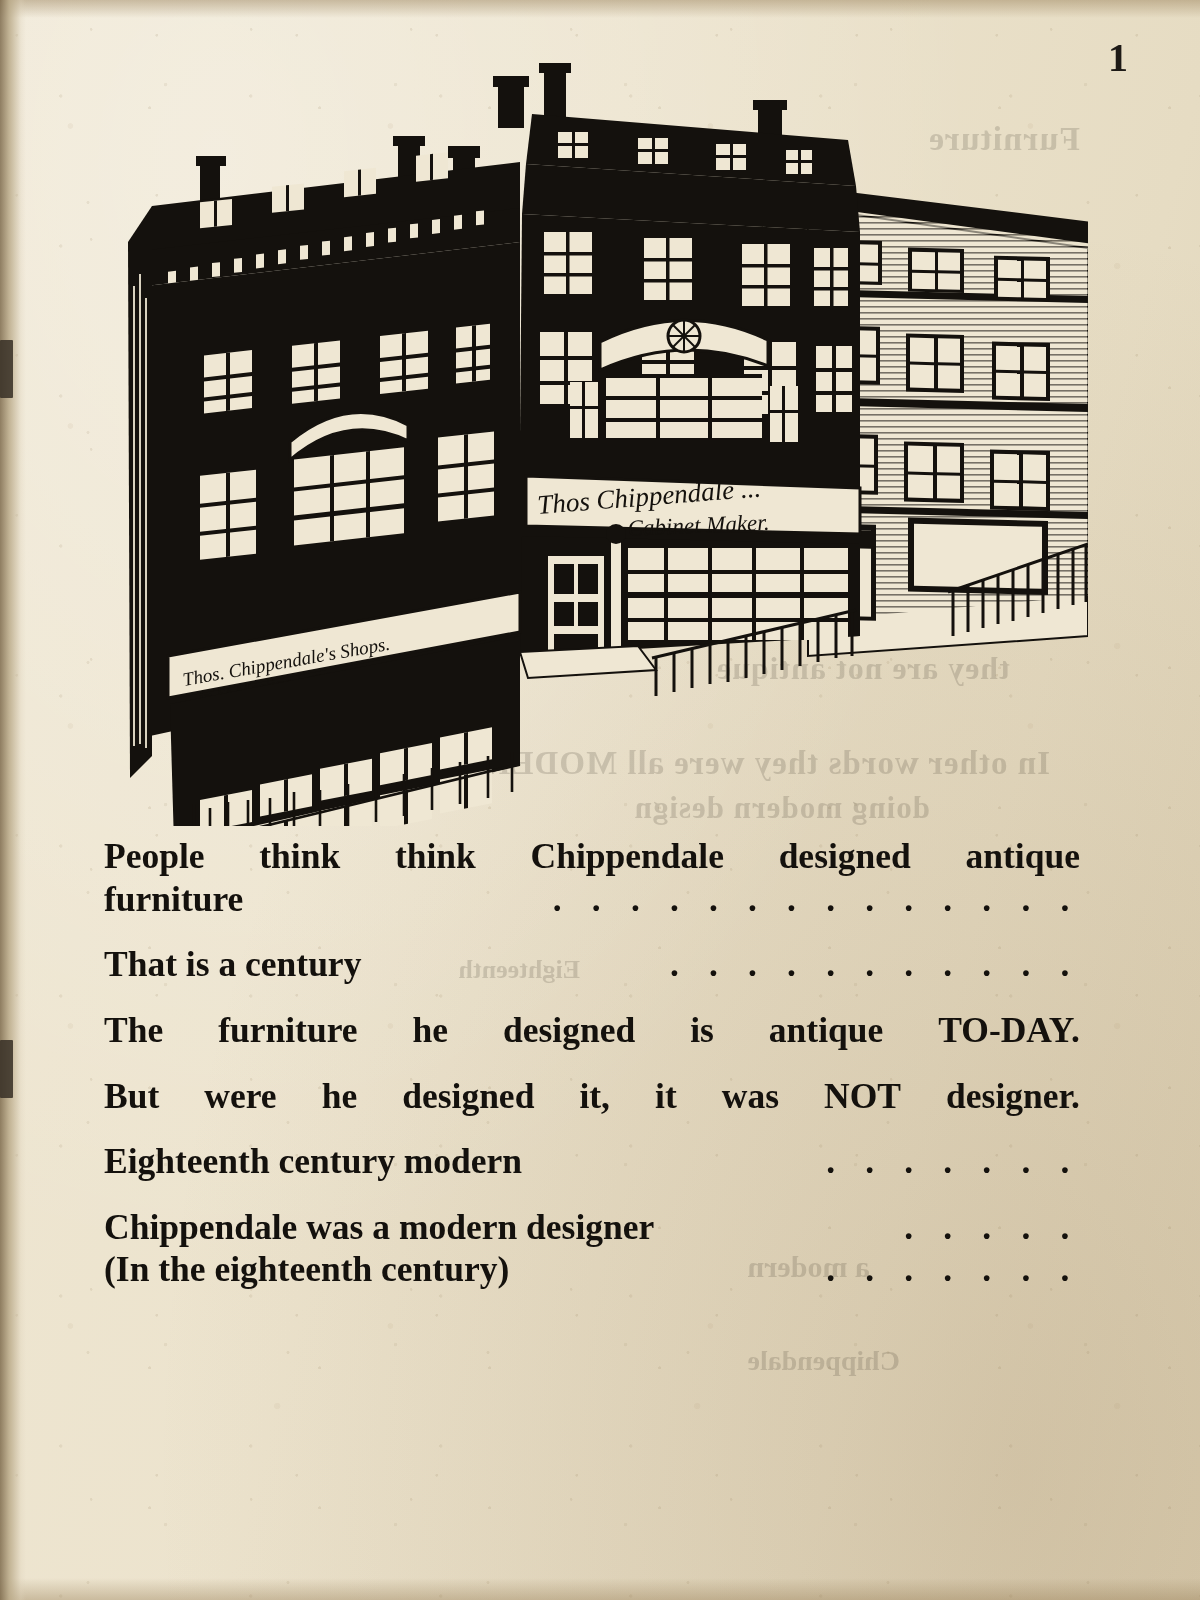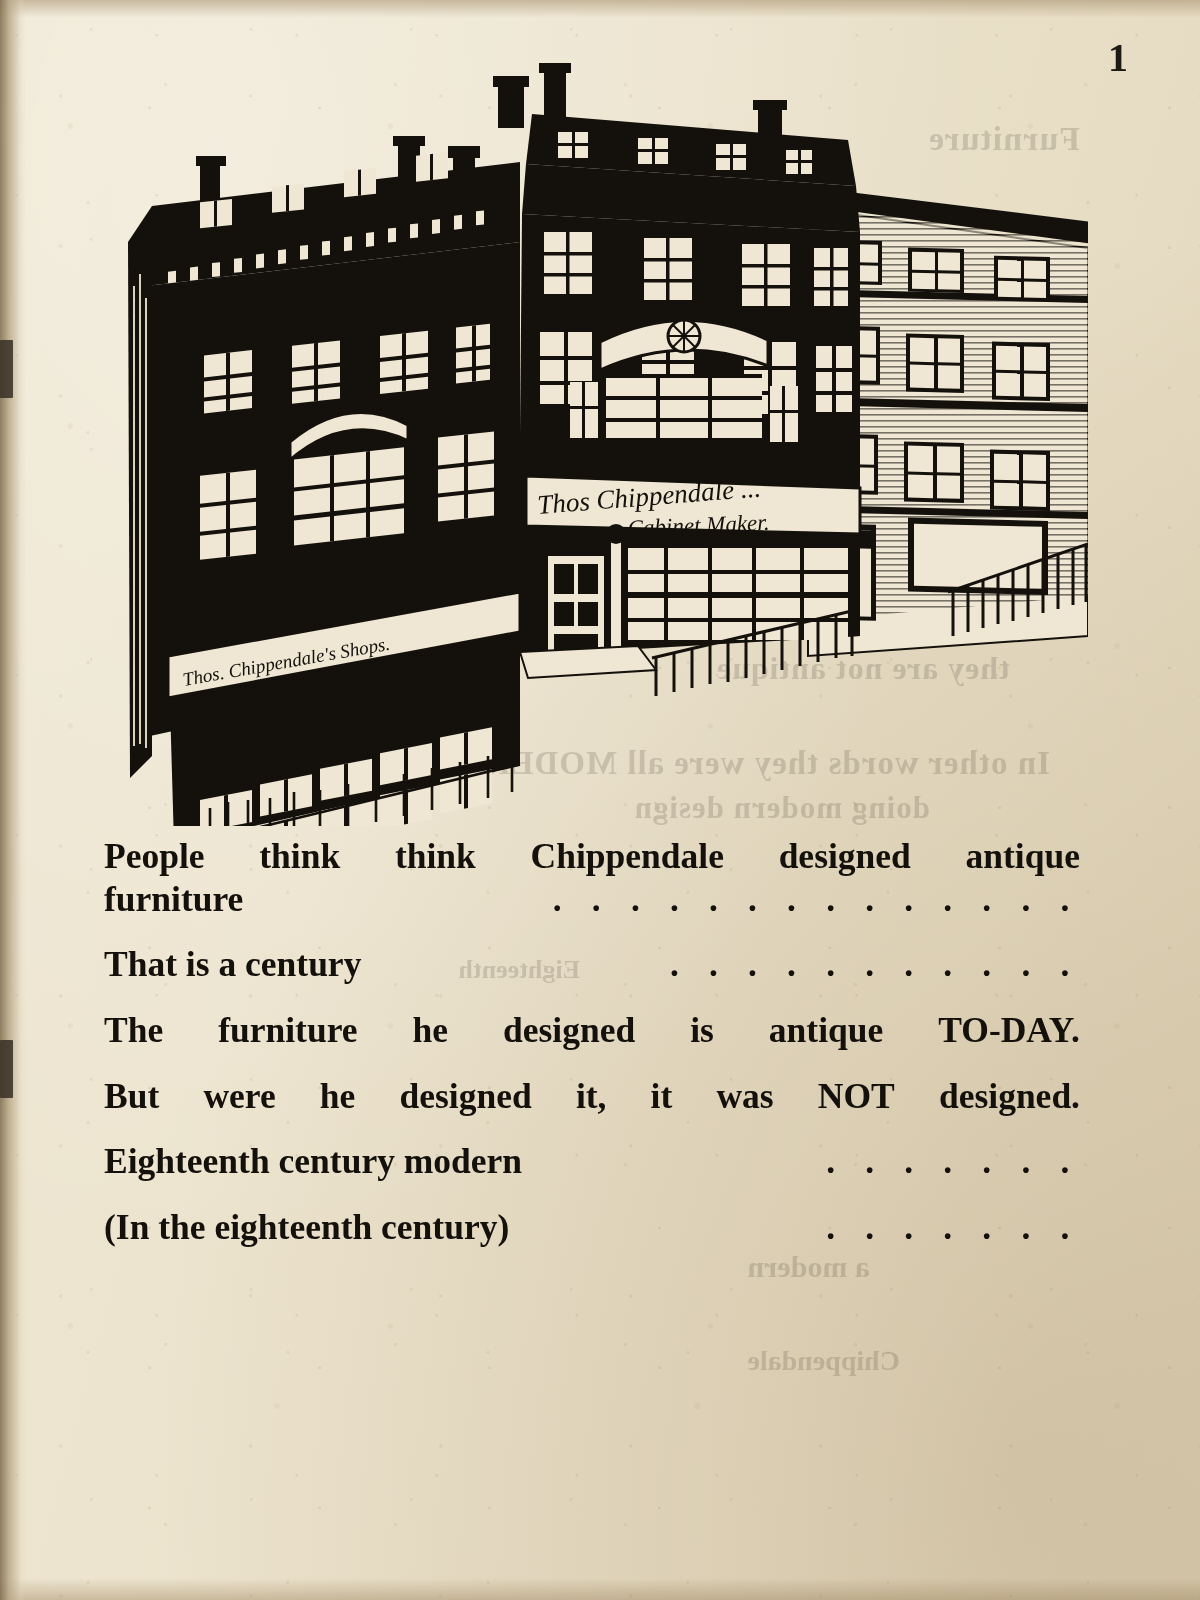--- a/index.html
+++ b/index.html
@@ -649,32 +649,38 @@
     <div class="line">
       <div class="spread">
         <span>But</span>
         <span>were</span>
         <span>he</span>
         <span>designed</span>
         <span>it,</span>
         <span>it</span>
         <span>was</span>
         <span>NOT</span>
-        <span>designed.</span>
+        <span>designer.</span>
       </div>
     </div>
 
 
     <div class="line">
       <div class="row">
         <span class="txt">Eighteenth century modern</span>
         <span class="dots">. . . . . . .</span>
       </div>
     </div>
 
+    <div class="line tight">
+      <div class="row">
+        <span class="txt">Chippendale was a modern designer</span>
+        <span class="dots">. . . . .</span>
+      </div>
+    </div>
 
     <div class="line">
       <div class="row">
         <span class="txt">(In the eighteenth century)</span>
         <span class="dots">. . . . . . .</span>
       </div>
     </div>
 
   </div>
 

